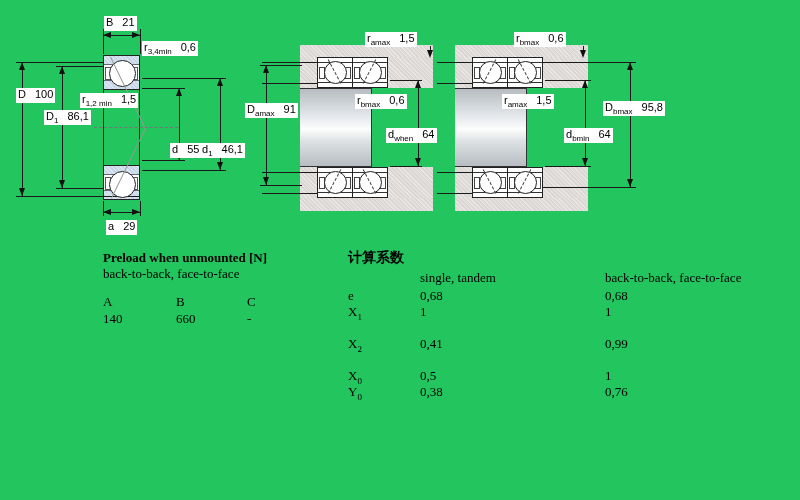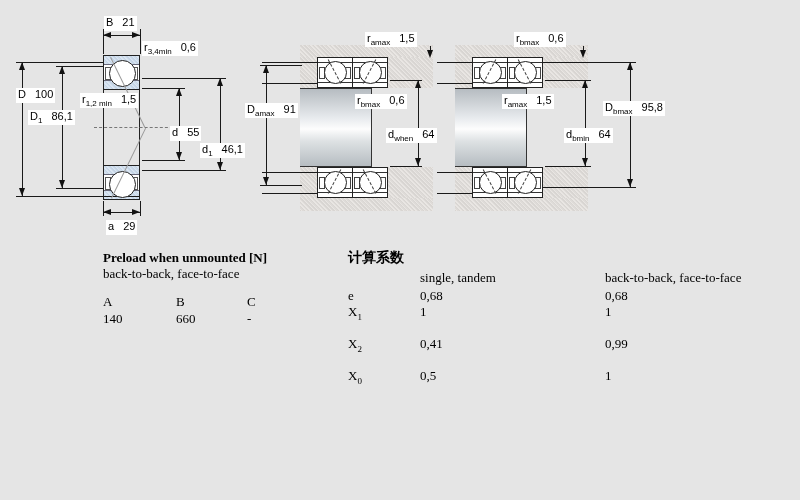--- a/index.html
+++ b/index.html
@@ -1,16 +1,16 @@
 <!DOCTYPE html>
 <html><head>
 <meta charset="utf-8">
 <style>
   html,body{margin:0;padding:0;background:#fff;}
-  #canvas{position:relative;width:800px;height:500px;background:#e5e5e5;overflow:hidden;
+  #canvas{position:relative;width:800px;height:500px;background:#22c55e;overflow:hidden;
           font-family:"Liberation Sans",sans-serif;color:#000;}
   .abs{position:absolute;}
   
   .vline{position:absolute;width:0;border-left:1px solid #1a1a1a;}
   .hline{position:absolute;height:0;border-top:1px solid #1a1a1a;}
   .cline{position:absolute;height:0;border-top:1px dashed #777;}
   .thindiag{position:absolute;width:78px;height:0;border-top:1px solid #999;transform-origin:0 0;z-index:3;}
   .au{position:absolute;width:0;height:0;border-left:3px solid transparent;border-right:3px solid transparent;border-bottom:8px solid #111;z-index:4;}
   .ad{position:absolute;width:0;height:0;border-left:3px solid transparent;border-right:3px solid transparent;border-top:8px solid #111;z-index:4;}
   .al{position:absolute;width:0;height:0;border-top:3px solid transparent;border-bottom:3px solid transparent;border-right:8px solid #111;z-index:4;}
@@ -83,30 +83,30 @@
   <div class="vline" style="left:22px;top:62px;height:134px"></div>
   <div class="au" style="left:19px;top:62px"></div>
   <div class="ad" style="left:19px;top:188px"></div>
   <span class="lbl" style="left:16px;top:88px"><span>D</span><sub></sub><span class="val">100</span></span>
 
   <div class="hline" style="left:56px;top:66px;width:47px"></div>
   <div class="hline" style="left:56px;top:188px;width:47px"></div>
   <div class="vline" style="left:62px;top:66px;height:122px"></div>
   <div class="au" style="left:59px;top:66px"></div>
   <div class="ad" style="left:59px;top:180px"></div>
-  <span class="lbl" style="left:28px;top:110px"><span>D</span><sub>1</sub><span class="val">86,1</span></span>
+  <span class="lbl" style="left:44px;top:110px"><span>D</span><sub>1</sub><span class="val">86,1</span></span>
 
   <span class="lbl" style="left:80px;top:93px"><span>r</span><sub>1,2 min</sub><span class="val">1,5</span></span>
 
   <div class="hline" style="left:142px;top:88px;width:43px"></div>
   <div class="hline" style="left:142px;top:160px;width:43px"></div>
   <div class="vline" style="left:179px;top:88px;height:72px"></div>
   <div class="au" style="left:176px;top:88px"></div>
   <div class="ad" style="left:176px;top:152px"></div>
-  <span class="lbl" style="left:170px;top:126px"><span>d</span><sub></sub><span class="val">55</span></span>
+  <span class="lbl" style="left:170px;top:143px"><span>d</span><sub></sub><span class="val">55</span></span>
 
   <div class="hline" style="left:142px;top:78px;width:84px"></div>
   <div class="hline" style="left:142px;top:170px;width:84px"></div>
   <div class="vline" style="left:220px;top:78px;height:92px"></div>
   <div class="au" style="left:217px;top:78px"></div>
   <div class="ad" style="left:217px;top:162px"></div>
   <span class="lbl" style="left:200px;top:143px"><span>d</span><sub>1</sub><span class="val">46,1</span></span>
 
   <div class="vline" style="left:103px;top:201px;height:15px"></div>
   <div class="vline" style="left:140px;top:201px;height:15px"></div>
@@ -277,14 +277,19 @@
   <div class="frow serif" style="top:336px">
     <span class="fl" style="left:348px"><span>X</span><sub>2</sub></span>
     <span class="fl" style="left:420px">0,41</span>
     <span class="fl" style="left:605px">0,99</span>
   </div>
   <div class="frow serif" style="top:368px">
     <span class="fl" style="left:348px"><span>X</span><sub>0</sub></span>
     <span class="fl" style="left:420px">0,5</span>
     <span class="fl" style="left:605px">1</span>
   </div>
+  <div class="frow serif" style="top:384px">
+    <span class="fl" style="left:348px"><span>Y</span><sub>0</sub></span>
+    <span class="fl" style="left:420px">0,38</span>
+    <span class="fl" style="left:605px">0,76</span>
+  </div>
 
 </div>
 
 </body></html>

